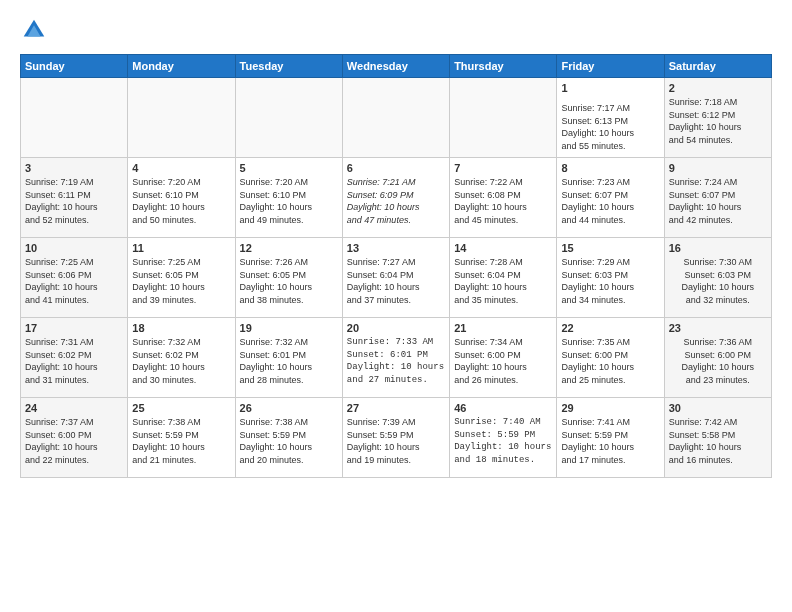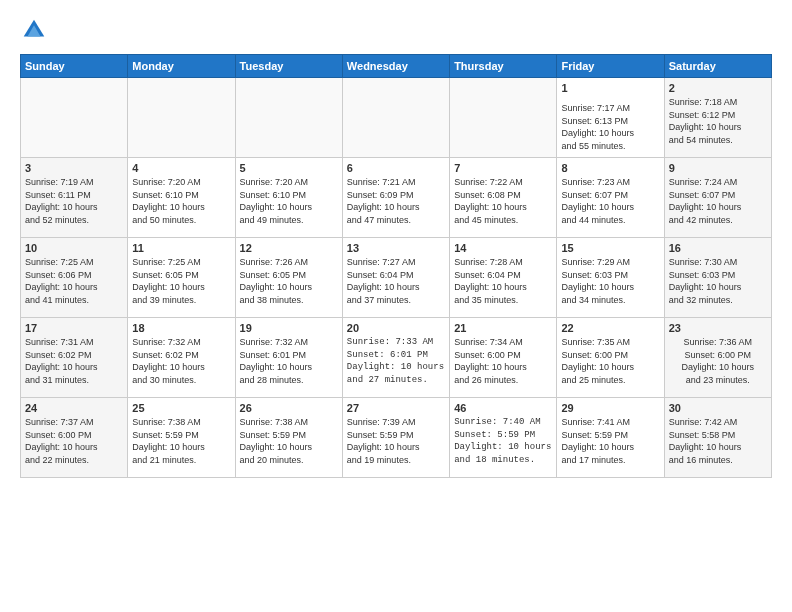--- a/index.html
+++ b/index.html
@@ -171,21 +171,21 @@
           </td>
           <td>
             <span class="day-num">5</span>
             <div class="day-info" style="white-space: pre-line;">Sunrise: 7:20 AM
 Sunset: 6:10 PM
 Daylight: 10 hours
 and 49 minutes.</div>
           </td>
           <td>
             <span class="day-num">6</span>
-            <div class="day-info" style="white-space: pre-line;">Sunrise: 7:21 AM
+            <div class="day-info" style="white-space: pre-line; font-style: italic;">Sunrise: 7:21 AM
 Sunset: 6:09 PM
 Daylight: 10 hours
 and 47 minutes.</div>
           </td>
           <td>
             <span class="day-num">7</span>
             <div class="day-info" style="white-space: pre-line;">Sunrise: 7:22 AM
 Sunset: 6:08 PM
 Daylight: 10 hours
 and 45 minutes.</div>
@@ -243,21 +243,21 @@
           </td>
           <td>
             <span class="day-num">15</span>
             <div class="day-info" style="white-space: pre-line;">Sunrise: 7:29 AM
 Sunset: 6:03 PM
 Daylight: 10 hours
 and 34 minutes.</div>
           </td>
           <td class="weekend">
             <span class="day-num">16</span>
-            <div class="day-info" style="white-space: pre-line;">Sunrise: 7:30 AM
+            <div class="day-info" style="white-space: pre-line; text-align: center;">Sunrise: 7:30 AM
 Sunset: 6:03 PM
 Daylight: 10 hours
 and 32 minutes.</div>
           </td>
         </tr>
         <tr>
           <td class="weekend">
             <span class="day-num">17</span>
             <div class="day-info" style="white-space: pre-line;">Sunrise: 7:31 AM
 Sunset: 6:02 PM

